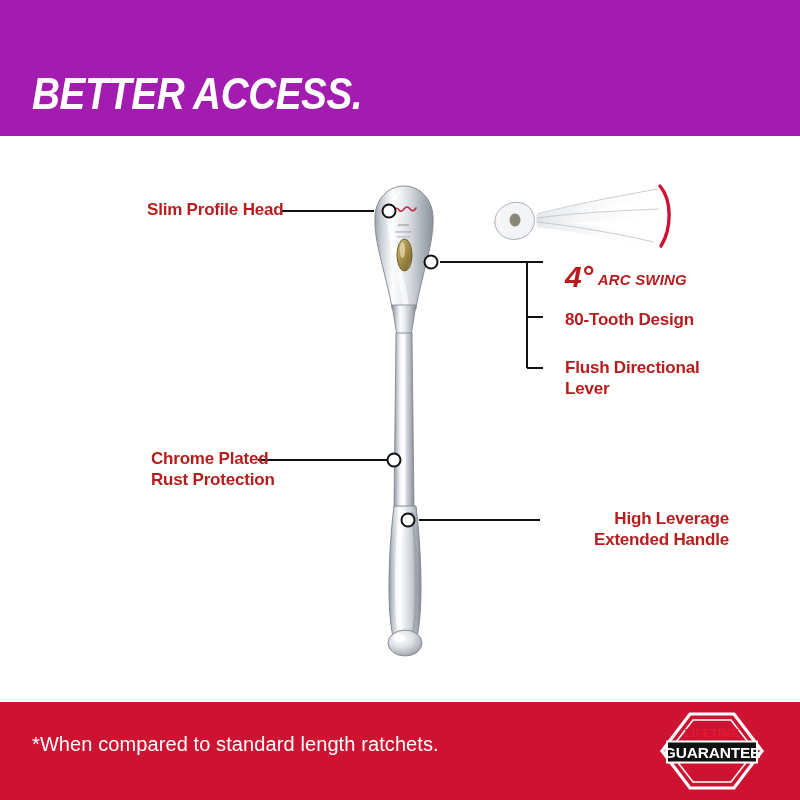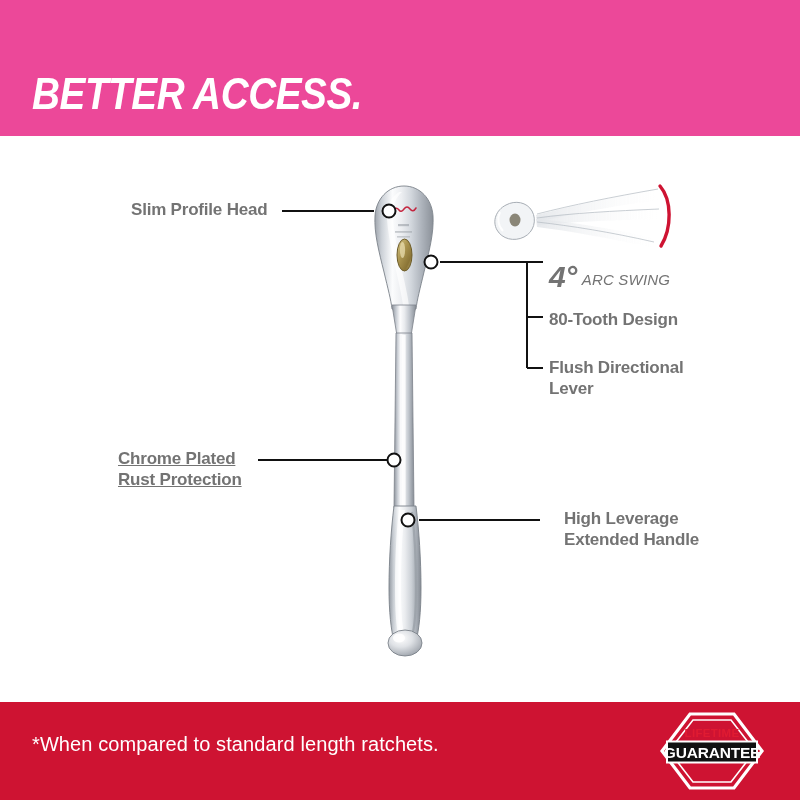--- a/index.html
+++ b/index.html
@@ -16,21 +16,21 @@
     height: 800px;
     overflow: hidden;
     background: #ffffff;
   }
 
   
   #header-band {
     position: absolute;
     left: 0; top: 0;
     width: 800px; height: 172px;
-    background: #ec4899;
+    background: #a21caf;
   }
   #headline {
     position: absolute;
     left: 32px; top: 22px;
     width: 720px;
     color: #ffffff;
     font-family: "Liberation Sans", sans-serif;
     font-weight: bold;
     font-style: italic;
     font-size: 44px;
@@ -69,45 +69,46 @@
   
   #guarantee-badge {
     position: absolute;
     left: 660px; top: 712px;
     width: 104px; height: 78px;
   }
 
   
   .callout-label {
     position: absolute;
-    color: #737373;
+    color: #b91c1c;
     font-weight: bold;
     font-size: 17px;
     line-height: 21px;
     white-space: pre-line;
     letter-spacing: -0.2px;
+    margin-left: 16px;
   }
   #label-slim-profile-head { left: 131px; top: 199px; }
-  #label-chrome-plated     { left: 118px; top: 448px; text-decoration: underline; }
+  #label-chrome-plated     { left: 135px; top: 448px; }
   #label-arc-swing         { left: 549px; top: 248px; }
   #label-tooth-design      { left: 549px; top: 309px; }
   #label-flush-lever       { left: 549px; top: 357px; }
-  #label-high-leverage     { left: 564px; top: 508px; }
+  #label-high-leverage     { left: 578px; top: 508px; text-align: right; }
 
   #label-arc-swing { top: 245px; }
   #label-arc-swing .deg {
     font-size: 30px;
     font-weight: bold;
     font-style: italic;
     letter-spacing: -0.5px;
     vertical-align: -2px;
   }
   #label-arc-swing .arc {
     font-size: 15px;
-    font-weight: normal;
+    font-weight: bold;
     font-style: italic;
     letter-spacing: 0.2px;
     margin-left: 5px;
   }
 
   
   #art-layer {
     position: absolute;
     left: 0; top: 0;
     width: 800px; height: 800px;

